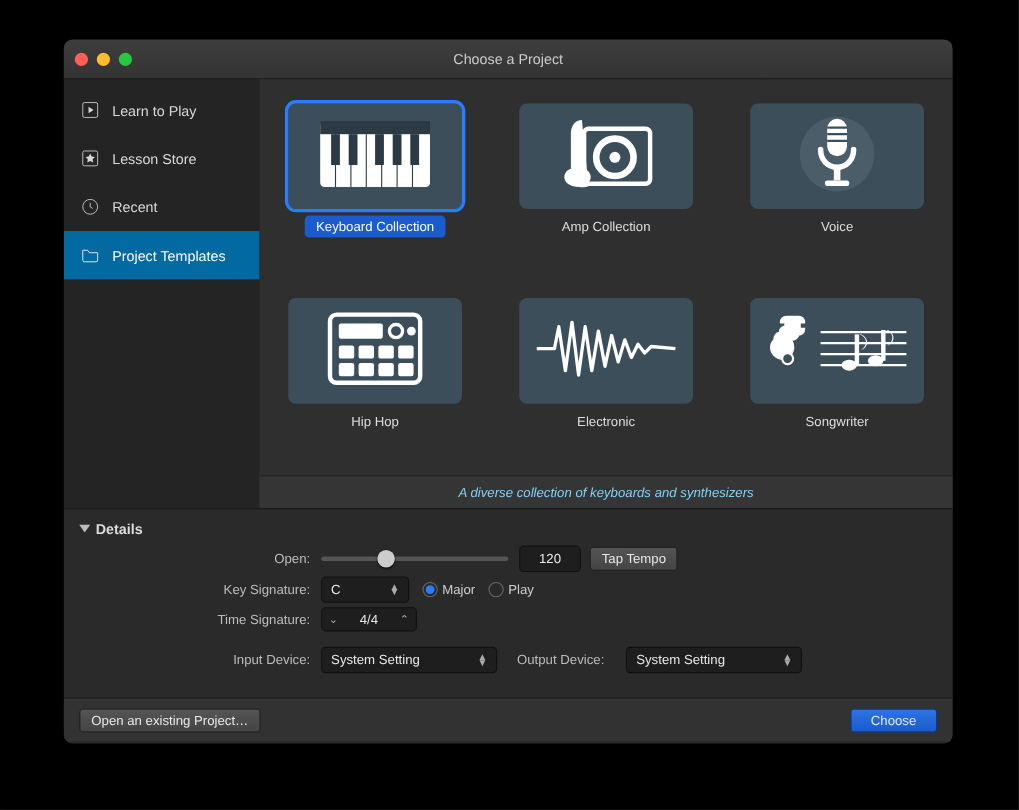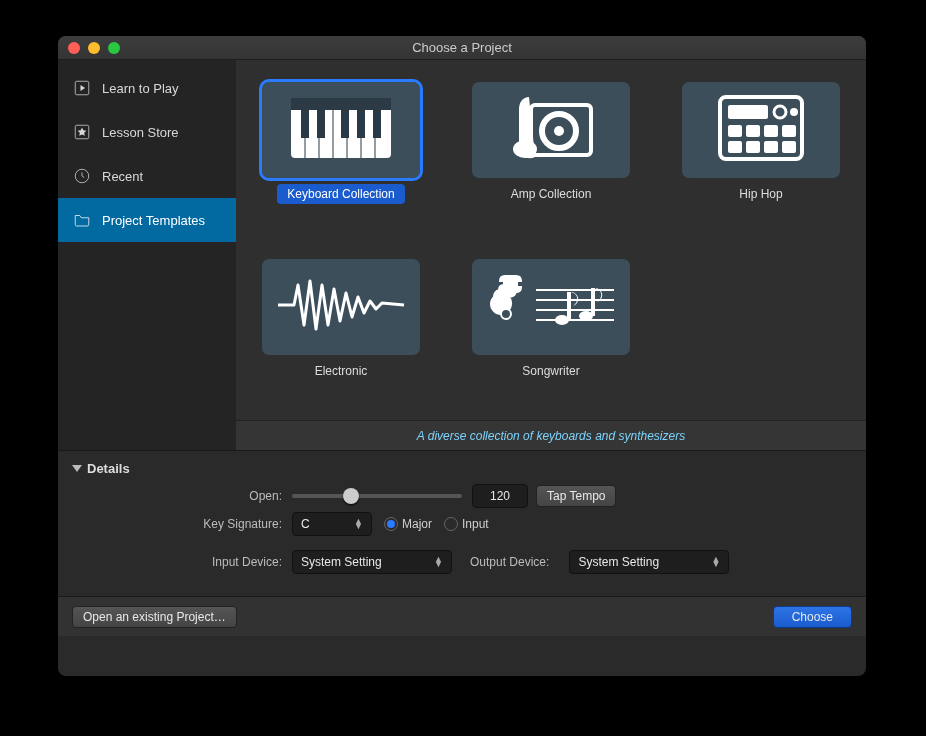--- a/index.html
+++ b/index.html
@@ -3,21 +3,21 @@
 <meta charset="utf-8">
 <style>
   * { box-sizing: border-box; margin: 0; padding: 0; font-family: -apple-system, "Helvetica Neue", Arial, sans-serif; }
   body { background: #000; width: 926px; height: 736px; position: relative; }
   .window {
     position: absolute; left: 58px; top: 36px; width: 808px; height: 640px;
     background: #2a2a2a; border-radius: 8px; box-shadow: 0 20px 60px rgba(0,0,0,0.6);
     display: flex; flex-direction: column; overflow: hidden;
   }
   .titlebar {
-    height: 24px; background: linear-gradient(#3d3d3d,#343434); border-bottom: 1px solid #1e1e1e;
+    height: 36px; background: linear-gradient(#3d3d3d,#343434); border-bottom: 1px solid #1e1e1e;
     display: flex; align-items: center; position: relative;
   }
   .traffic { position: absolute; left: 10px; display: flex; gap: 8px; }
   .light { width: 12px; height: 12px; border-radius: 50%; }
   .light.red    { background: #ff5f57; }
   .light.yellow { background: #febc2e; }
   .light.green  { background: #28c840; }
   .titlebar-title { flex: 1; text-align: center; font-size: 13px; color: #ccc; }
 
   .body { flex: 1; display: flex; flex-direction: column; }
@@ -184,20 +184,39 @@
                   <circle cx="58" cy="38" r="17" fill="none" stroke="#fff" stroke-width="6"></circle>
                   <circle cx="58" cy="38" r="5" fill="#fff"></circle>
                   <path d="M28 4c-6 0-10 5-10 12v38c0 8 8 14 16 10" fill="#fff"></path>
                   <ellipse cx="24" cy="56" rx="12" ry="9" fill="#fff"></ellipse>
                 </svg>
               </span>
             </div>
             <span class="tpl-label">Amp Collection</span>
           </div>
 
+          <div class="tpl">
+            <div class="thumb">
+              <span>
+                <svg class="white-svg" width="70" height="80" viewBox="0 0 70 80">
+                  <circle cx="35" cy="40" r="34" fill="#4a5d69"></circle>
+                  <rect x="26" y="8" width="18" height="34" rx="9" fill="#fff"></rect>
+                  <g stroke="#3b4e5a" stroke-width="2">
+                      <line x1="26" y1="16" x2="44" y2="16"></line>
+                      <line x1="26" y1="22" x2="44" y2="22"></line>
+                      <line x1="26" y1="28" x2="44" y2="28"></line>
+                    </g>
+                  <path d="M20 36c0 10 7 16 15 16s15-6 15-16" fill="none" stroke="#fff" stroke-width="5" stroke-linecap="round"></path>
+                  <rect x="32" y="52" width="6" height="12" fill="#fff"></rect>
+                  <rect x="24" y="64" width="22" height="5" rx="2" fill="#fff"></rect>
+                </svg>
+              </span>
+            </div>
+            <span class="tpl-label">Voice</span>
+          </div>
 
           <div class="tpl">
             <div class="thumb">
               <span>
                 <svg width="90" height="70" viewBox="0 0 90 70">
                   <rect x="4" y="4" width="82" height="62" rx="6" fill="none" stroke="#fff" stroke-width="4"></rect>
                   <rect x="12" y="12" width="40" height="14" rx="2" fill="#fff"></rect>
                   <circle cx="64" cy="19" r="6" fill="none" stroke="#fff" stroke-width="3"></circle>
                   <circle cx="78" cy="19" r="4" fill="#fff"></circle>
                   <g fill="#fff">
@@ -280,23 +299,31 @@
         <div class="select" style="width:80px">
           <span>C</span>
           <span class="arrows">
               <span>▲</span>
               <span>▼</span>
             </span>
         </div>
         <span class="radio checked"></span>
         <span>Major</span>
         <span class="radio"></span>
-        <span>Input</span>
-      </div>
-
+        <span>Play</span>
+      </div>
+
+      <div class="drow">
+        <div class="dlabel">Time Signature:</div>
+        <div class="stepper">
+          <div class="step-btn">⌄</div>
+          <span>4/4</span>
+          <div class="step-btn">⌃</div>
+        </div>
+      </div>
 
       <div class="drow" style="margin-top:14px">
         <div class="dlabel">Input Device:</div>
         <div class="select" style="width:160px">
           <span>System Setting</span>
           <span class="arrows">
               <span>▲</span>
               <span>▼</span>
             </span>
         </div>

